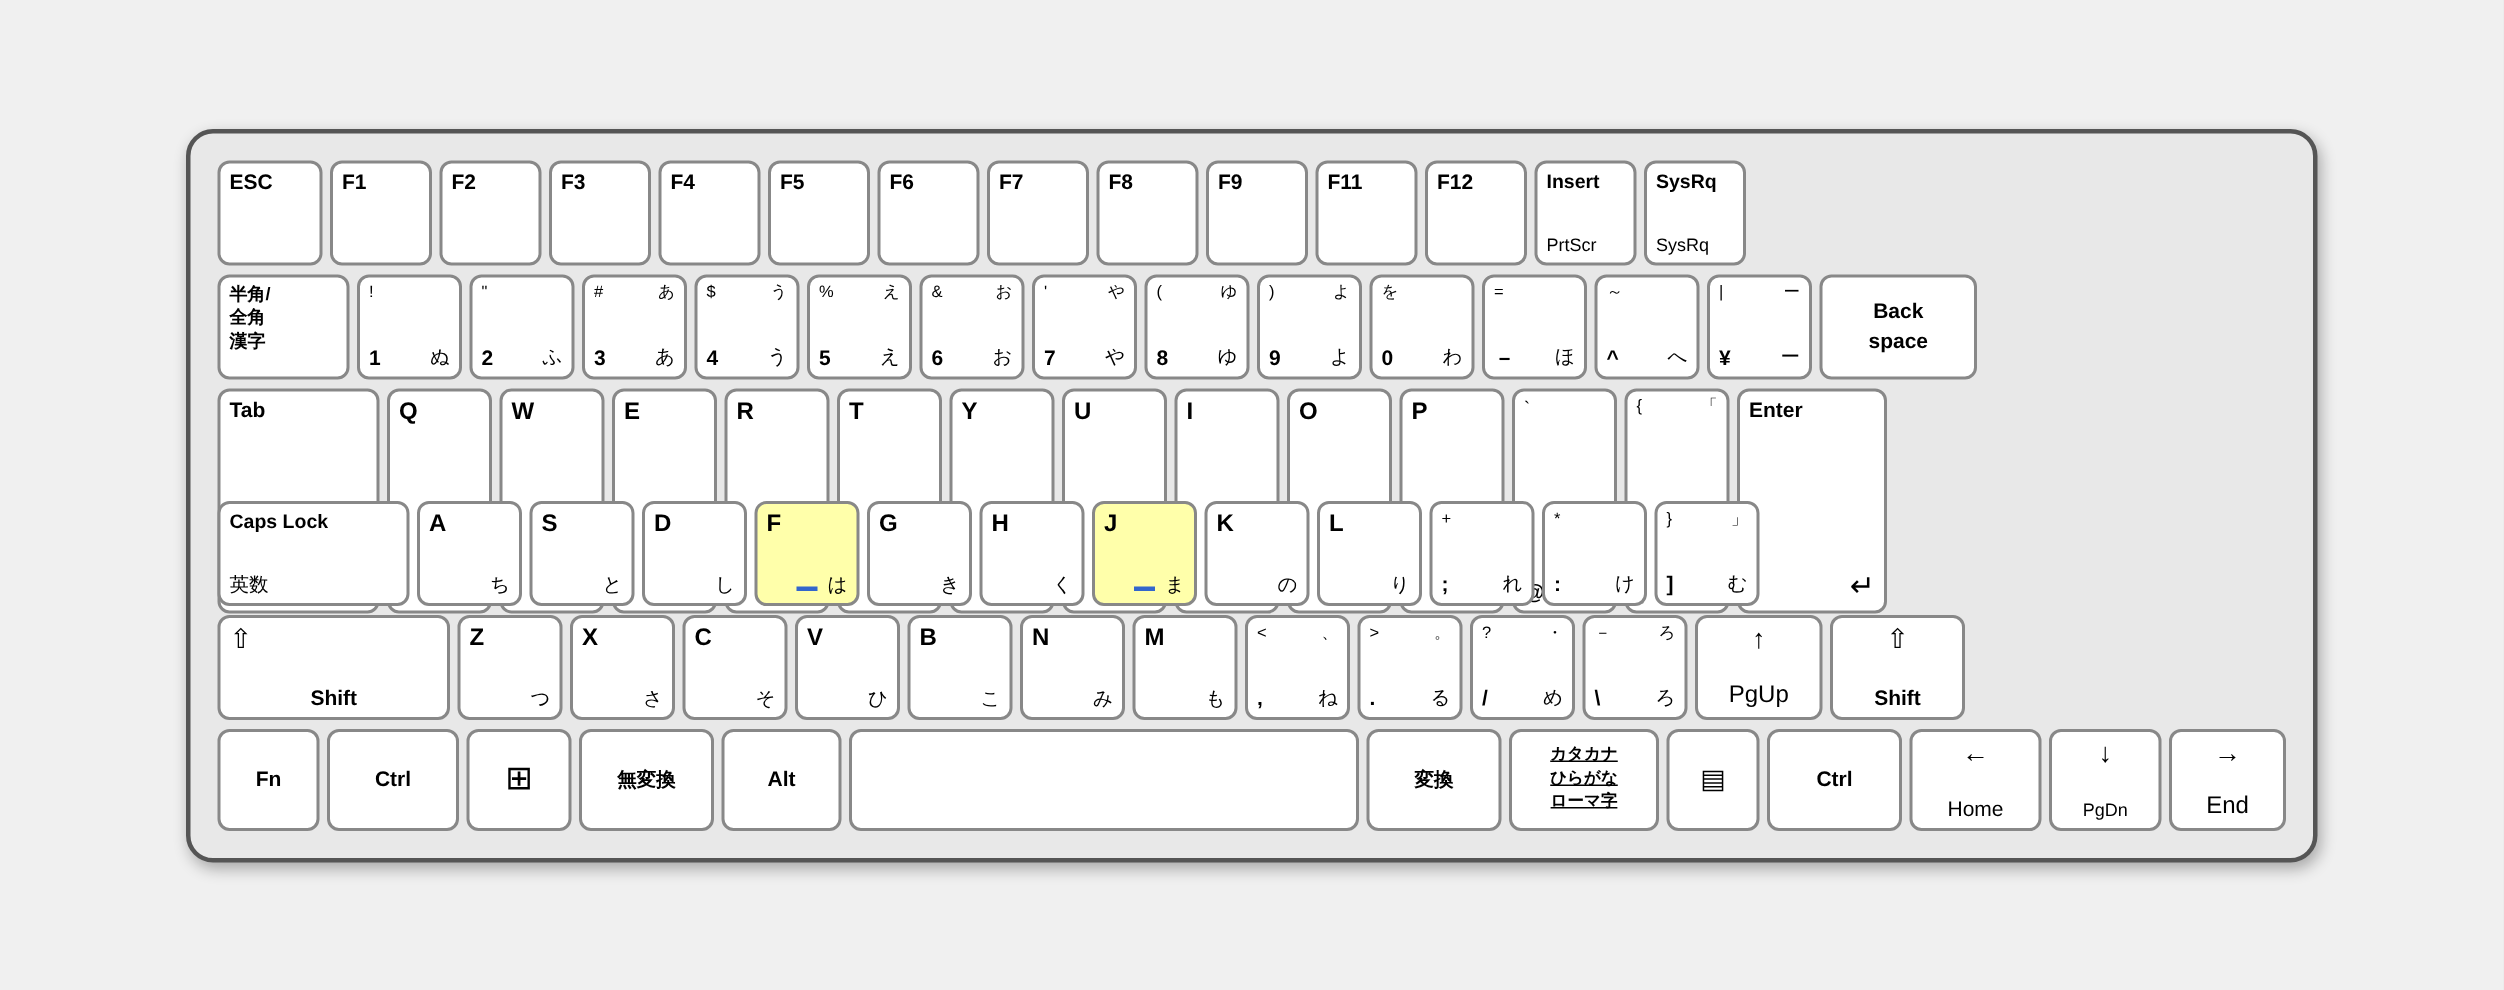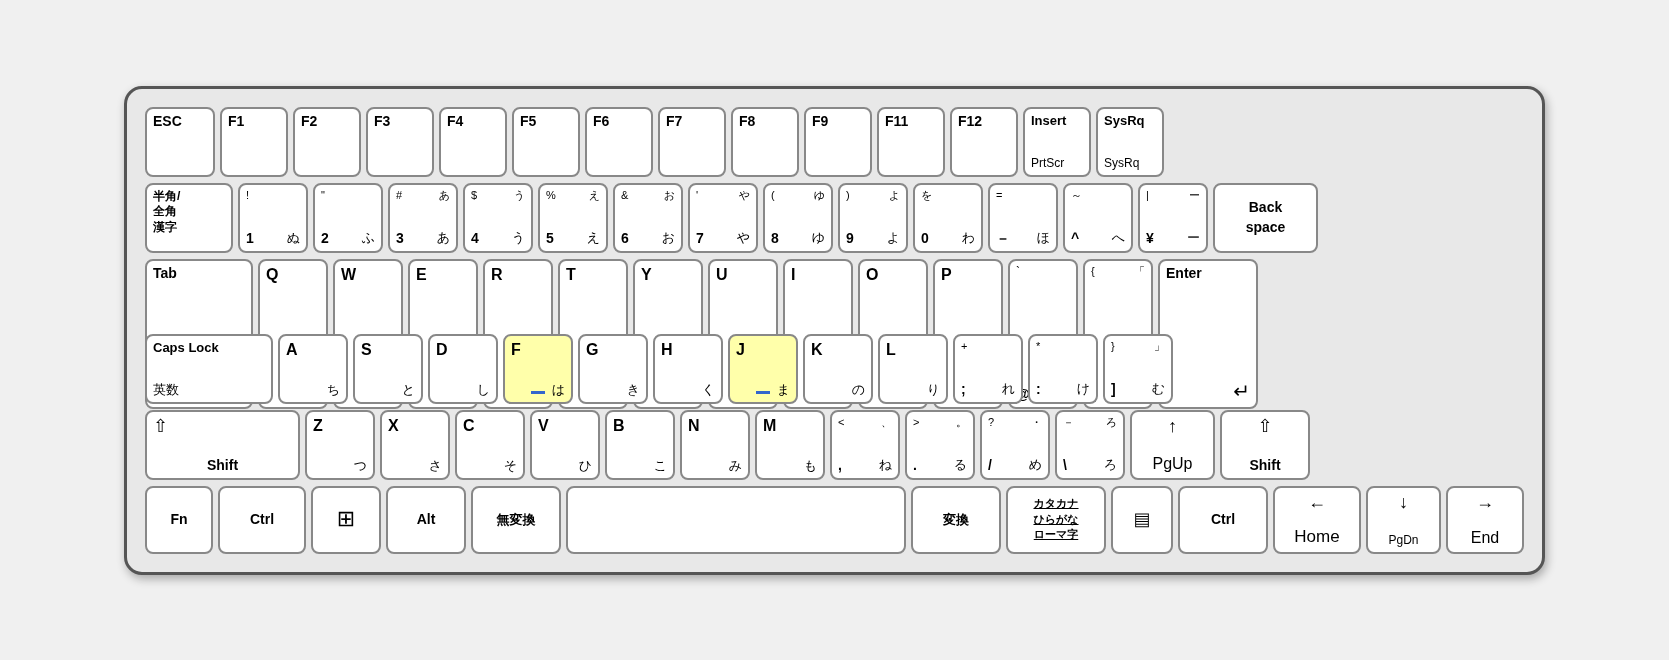--- a/index.html
+++ b/index.html
@@ -563,28 +563,28 @@
     </div>
 
     <div class="key key-ctrl-l">
       <span style="font-size:14px;font-weight:bold;align-self:center;margin:auto">Ctrl</span>
     </div>
 
     <div class="key key-win">
       <span style="font-size:22px;align-self:center;margin:auto">⊞</span>
     </div>
 
+    <div class="key key-muhenkan">
+      <span style="font-size:13px;font-weight:bold;align-self:center;margin:auto">無変換</span>
+    </div>
+
     <div class="key key-alt">
       <span style="font-size:14px;font-weight:bold;align-self:center;margin:auto">Alt</span>
     </div>
 
-    <div class="key key-muhenkan">
-      <span style="font-size:13px;font-weight:bold;align-self:center;margin:auto">無変換</span>
-    </div>
-
     <div class="key key-space" style="min-width:340px;">
     </div>
 
     <div class="key key-henkan">
       <span style="font-size:13px;font-weight:bold;align-self:center;margin:auto">変換</span>
     </div>
 
     <div class="key key-katakana" style="min-width:100px;text-decoration:underline;">
       <span style="font-size:11px;font-weight:bold;text-align:center;line-height:1.4;align-self:center;margin:auto">カタカナ<br>ひらがな<br>ローマ字</span>
     </div>
@@ -592,21 +592,21 @@
     <div class="key key-apps" style="min-width:62px;">
       <span style="font-size:18px;align-self:center;margin:auto">▤</span>
     </div>
 
     <div class="key key-ctrl-r">
       <span style="font-size:14px;font-weight:bold;align-self:center;margin:auto">Ctrl</span>
     </div>
 
     <div class="key key-home" style="min-width:88px;">
       <span style="font-size:18px;align-self:center">←</span>
-      <span style="font-size:17px;align-self:center">Home</span>
+      <span style="font-size:14px;align-self:center">Home</span>
     </div>
 
     <div class="key key-pgdn" style="min-width:75px;">
       <span style="font-size:18px;align-self:center">↓</span>
       <span style="font-size:12px;align-self:center">PgDn</span>
     </div>
 
     <div class="key key-end" style="min-width:78px;">
       <span style="font-size:18px;align-self:center">→</span>
       <span style="font-size:16px;align-self:center">End</span>

